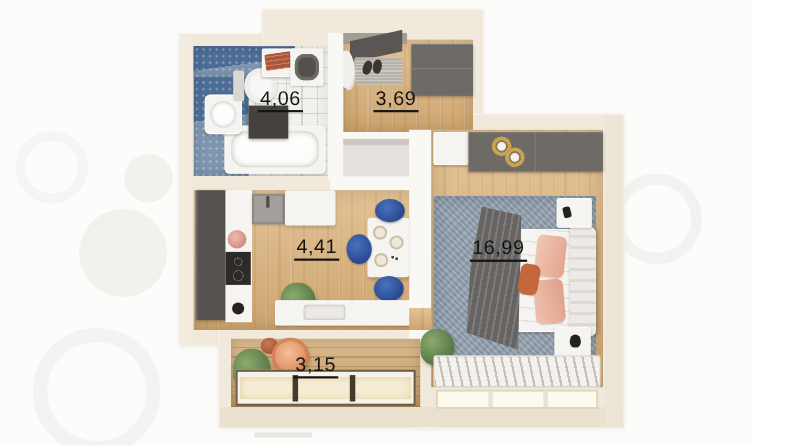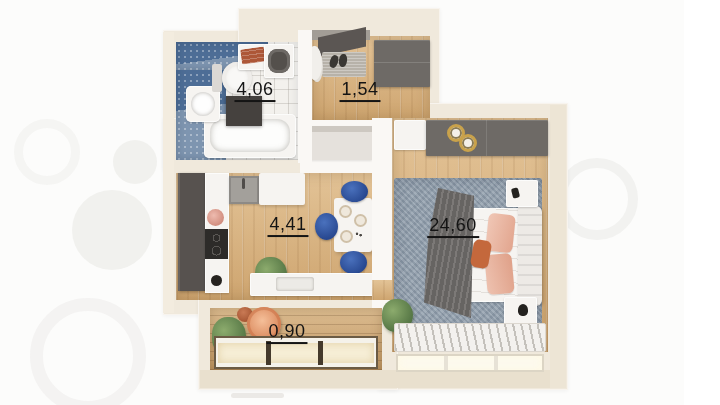--- a/index.html
+++ b/index.html
@@ -156,20 +156,20 @@
   <div class="abs plant" style="left:212px;top:317px;width:34px;height:38px;"></div>
   <div class="abs" style="left:237px;top:307px;width:16px;height:15px;background:radial-gradient(circle at 40% 35%, #c97a55, #a2522f 80%);border-radius:50%;"></div>
   <div class="abs" style="left:247px;top:307px;width:34px;height:34px;border-radius:50%;background:radial-gradient(circle at 45% 40%, #f5bf99, #d9885c 72%);box-shadow:inset 0 0 0 3px rgba(200,110,65,0.5), 1px 2px 3px rgba(0,0,0,0.25);"></div>
   <div class="abs" style="left:214px;top:336px;width:164px;height:33px;background:#f5f2ea;border:2px solid #6b5b44;box-sizing:border-box;">
     <div class="abs" style="left:2px;top:5px;width:156px;height:20px;background:#f6eed6;box-shadow:inset 0 0 8px rgba(210,180,120,0.55);"></div>
     <div class="abs" style="left:50px;top:3px;width:5px;height:24px;background:#453a2c;"></div>
     <div class="abs" style="left:102px;top:3px;width:5px;height:24px;background:#453a2c;"></div>
   </div>
 
   <div class="abs arealabel" style="left:255px;top:91px;">4,06</div>
-  <div class="abs arealabel" style="left:360px;top:91px;">1,54</div>
+  <div class="abs arealabel" style="left:360px;top:91px;">3,69</div>
   <div class="abs arealabel" style="left:288px;top:226px;">4,41</div>
-  <div class="abs arealabel" style="left:453px;top:227px;">24,60</div>
-  <div class="abs arealabel" style="left:287px;top:333px;">0,90</div>
+  <div class="abs arealabel" style="left:453px;top:227px;">16,99</div>
+  <div class="abs arealabel" style="left:287px;top:333px;">3,15</div>
 
   <div class="abs" style="left:231px;top:393px;width:53px;height:5px;background:#ebe9e6;border-radius:3px;"></div>
 
 </div>
 
 </body></html>

